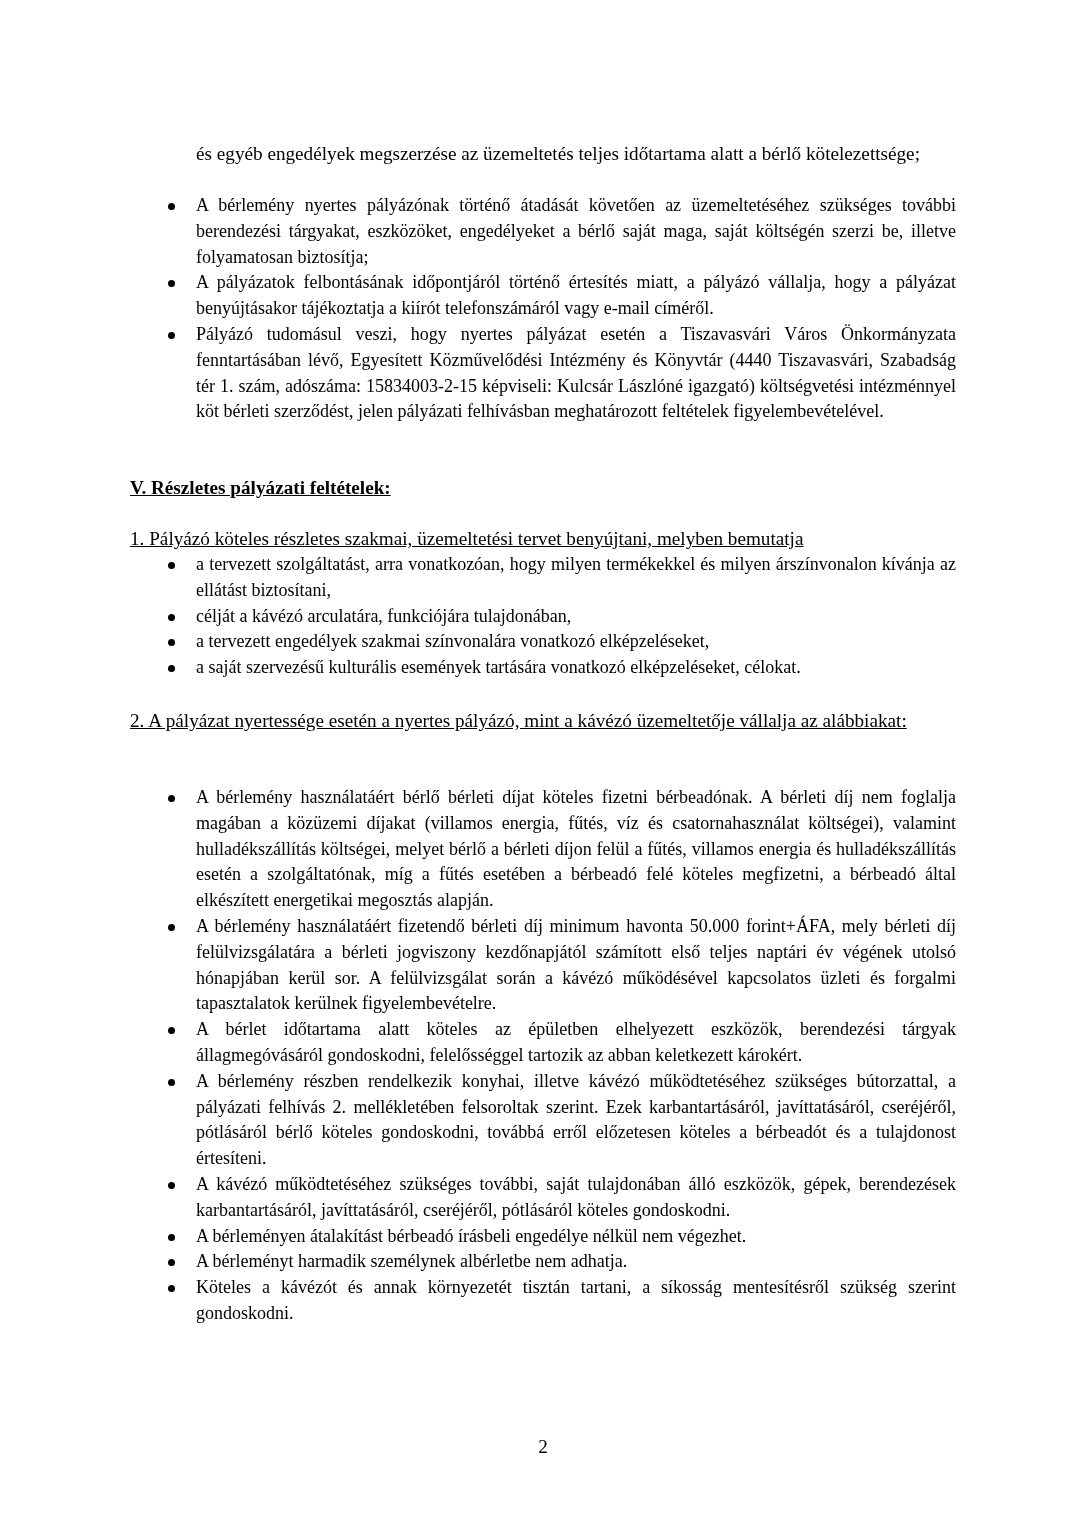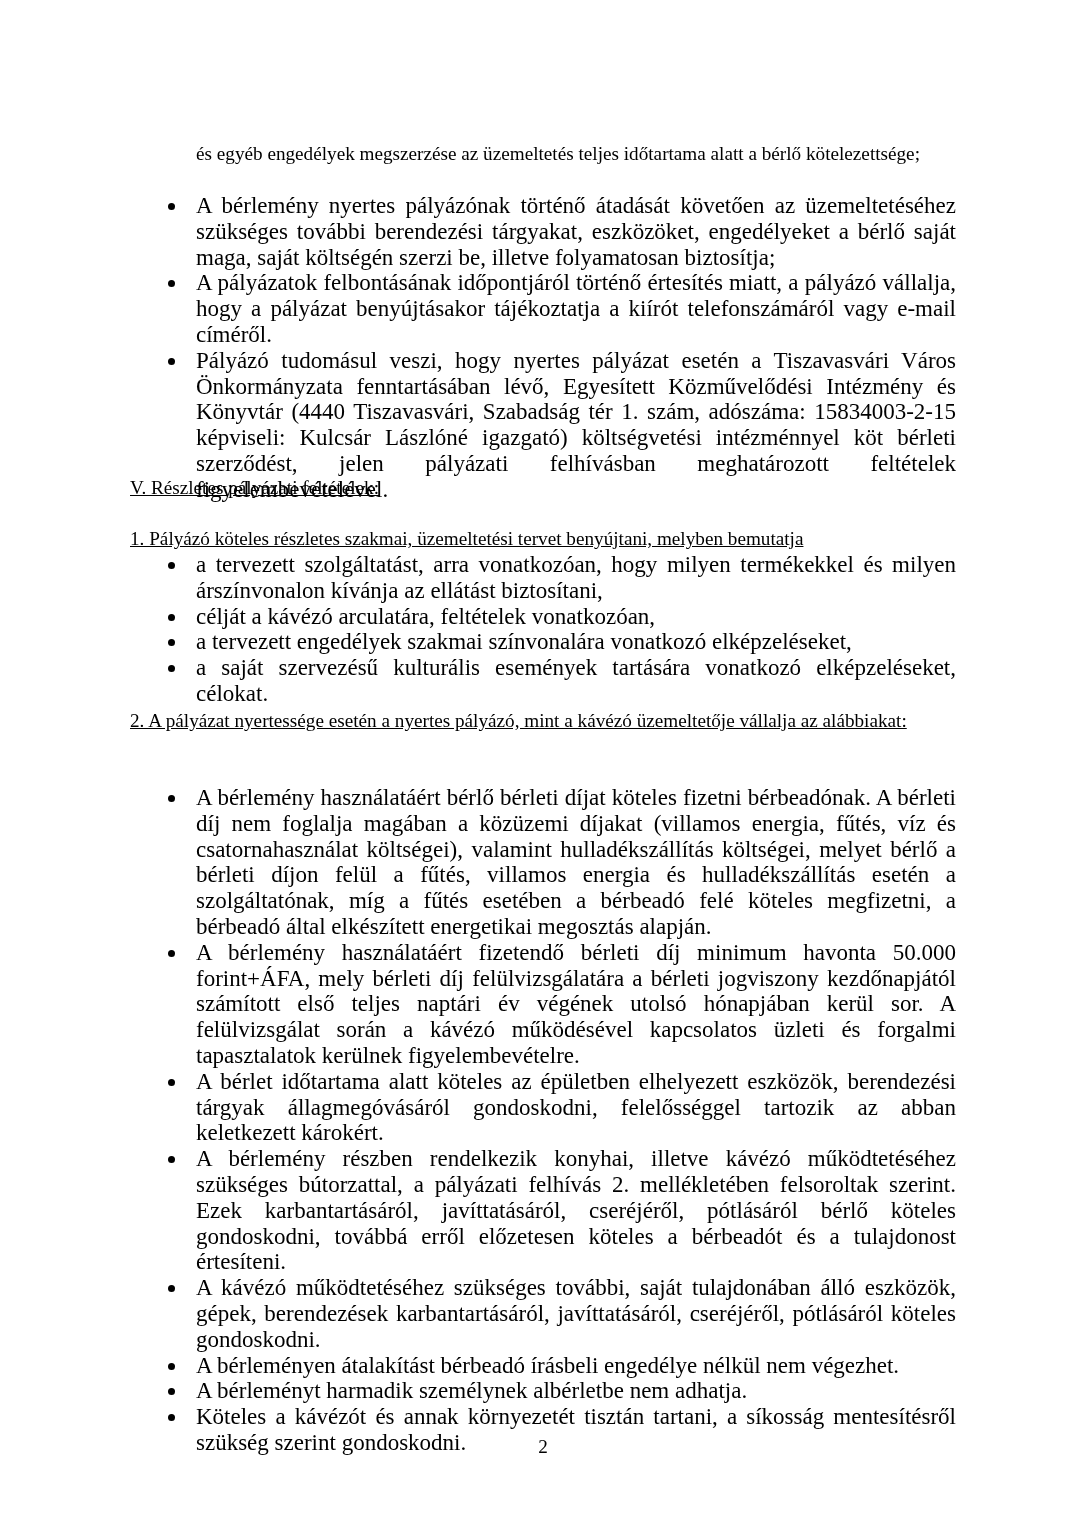--- a/index.html
+++ b/index.html
@@ -9,28 +9,28 @@
     color: #000;
   }
   .page { position: absolute; left: 0; top: 12px; width: 1086px; height: 1432px; }
   .text {
     position: absolute; left: 196px; width: 760px;
     font-size: 19.2px; line-height: 25.8px; text-align: justify;
   }
   .bullet-list { position: absolute; left: 130px; width: 826px; margin: 0; padding: 0; list-style: none; }
   .bullet-list li {
     position: relative; padding-left: 66px;
-    font-size: 23px; line-height: 25.8px; text-align: justify;
+    font-size: 18px; line-height: 25.8px; text-align: justify;
   }
   .bullet-list li .dot {
     position: absolute; left: 38px; top: 10px; width: 7px; height: 7px; border-radius: 50%; background: #000;
   }
   .heading {
     position: absolute; left: 130px; font-size: 19.2px; line-height: 25.8px;
-    font-weight: normal; text-decoration: underline;
+    font-weight: bold; text-decoration: underline;
   }
   .subheading {
     position: absolute; left: 130px; width: 826px; font-size: 19.2px; line-height: 25.8px;
     text-decoration: underline; text-align: justify;
   }
   .page-number { position: absolute; left: 0; width: 1086px; top: 1424px; text-align: center; font-size: 19.2px; }
   b { font-weight: normal; }
 </style>
 </head>
 <body>
@@ -44,21 +44,21 @@
     <li><span class="dot"></span><span>A pályázatok felbontásának időpontjáról történő értesítés miatt, a pályázó vállalja, hogy a pályázat benyújtásakor tájékoztatja a kiírót telefonszámáról vagy e-mail címéről.</span></li>
     <li><span class="dot"></span><span>Pályázó tudomásul veszi, hogy nyertes pályázat esetén a Tiszavasvári Város Önkormányzata fenntartásában lévő, Egyesített Közművelődési Intézmény és Könyvtár (4440 Tiszavasvári, Szabadság tér 1. szám, adószáma: 15834003-2-15 képviseli: Kulcsár Lászlóné igazgató) költségvetési intézménnyel köt bérleti szerződést, jelen pályázati felhívásban meghatározott feltételek figyelembevételével.</span></li>
   </ul>
 
   <div class="heading" style="top:463px;">V. Részletes pályázati feltételek:</div>
 
   <div class="subheading" style="top:514px;">1. Pályázó köteles részletes szakmai, üzemeltetési tervet benyújtani, melyben bemutatja</div>
 
   <ul class="bullet-list" style="top:540px;">
     <li><span class="dot"></span><span>a tervezett szolgáltatást, arra vonatkozóan, hogy milyen termékekkel és milyen árszínvonalon kívánja az ellátást biztosítani,</span></li>
-    <li><span class="dot"></span><span>célját a kávézó arculatára, feltételek vonatkozóan,</span></li>
+    <li><span class="dot"></span><span>célját a kávézó arculatára, funkciójára tulajdonában,</span></li>
     <li><span class="dot"></span><span>a tervezett engedélyek szakmai színvonalára vonatkozó elképzeléseket,</span></li>
     <li><span class="dot"></span><span>a saját szervezésű kulturális események tartására vonatkozó elképzeléseket, célokat.</span></li>
   </ul>
 
   <div class="subheading" style="top:696px;">2. A pályázat nyertessége esetén a nyertes pályázó, mint a kávézó üzemeltetője vállalja az alábbiakat:</div>
 
   <ul class="bullet-list" style="top:773px;">
     <li><span class="dot"></span><span>A bérlemény használatáért bérlő </span><b>bérleti díjat köteles fizetni</b><span> bérbeadónak. A bérleti díj </span><b>nem foglalja magában a közüzemi díjakat</b><span> (villamos energia, fűtés, víz és csatornahasználat költségei), valamint hulladékszállítás költségei, melyet bérlő a bérleti díjon felül a fűtés, villamos energia és hulladékszállítás esetén a szolgáltatónak, míg a fűtés esetében a bérbeadó felé köteles megfizetni, a bérbeadó által elkészített energetikai megosztás alapján.</span></li>
     <li><span class="dot"></span><span>A bérlemény használatáért fizetendő </span><b>bérleti díj minimum havonta 50.000 forint+ÁFA</b><span>, mely bérleti díj felülvizsgálatára a bérleti jogviszony kezdőnapjától számított első teljes naptári év végének utolsó hónapjában kerül sor. A felülvizsgálat során a kávézó működésével kapcsolatos üzleti és forgalmi tapasztalatok kerülnek figyelembevételre.</span></li>
     <li><span class="dot"></span><span>A bérlet időtartama alatt köteles az épületben elhelyezett eszközök, berendezési tárgyak állagmegóvásáról gondoskodni, felelősséggel tartozik az abban keletkezett károkért.</span></li>

